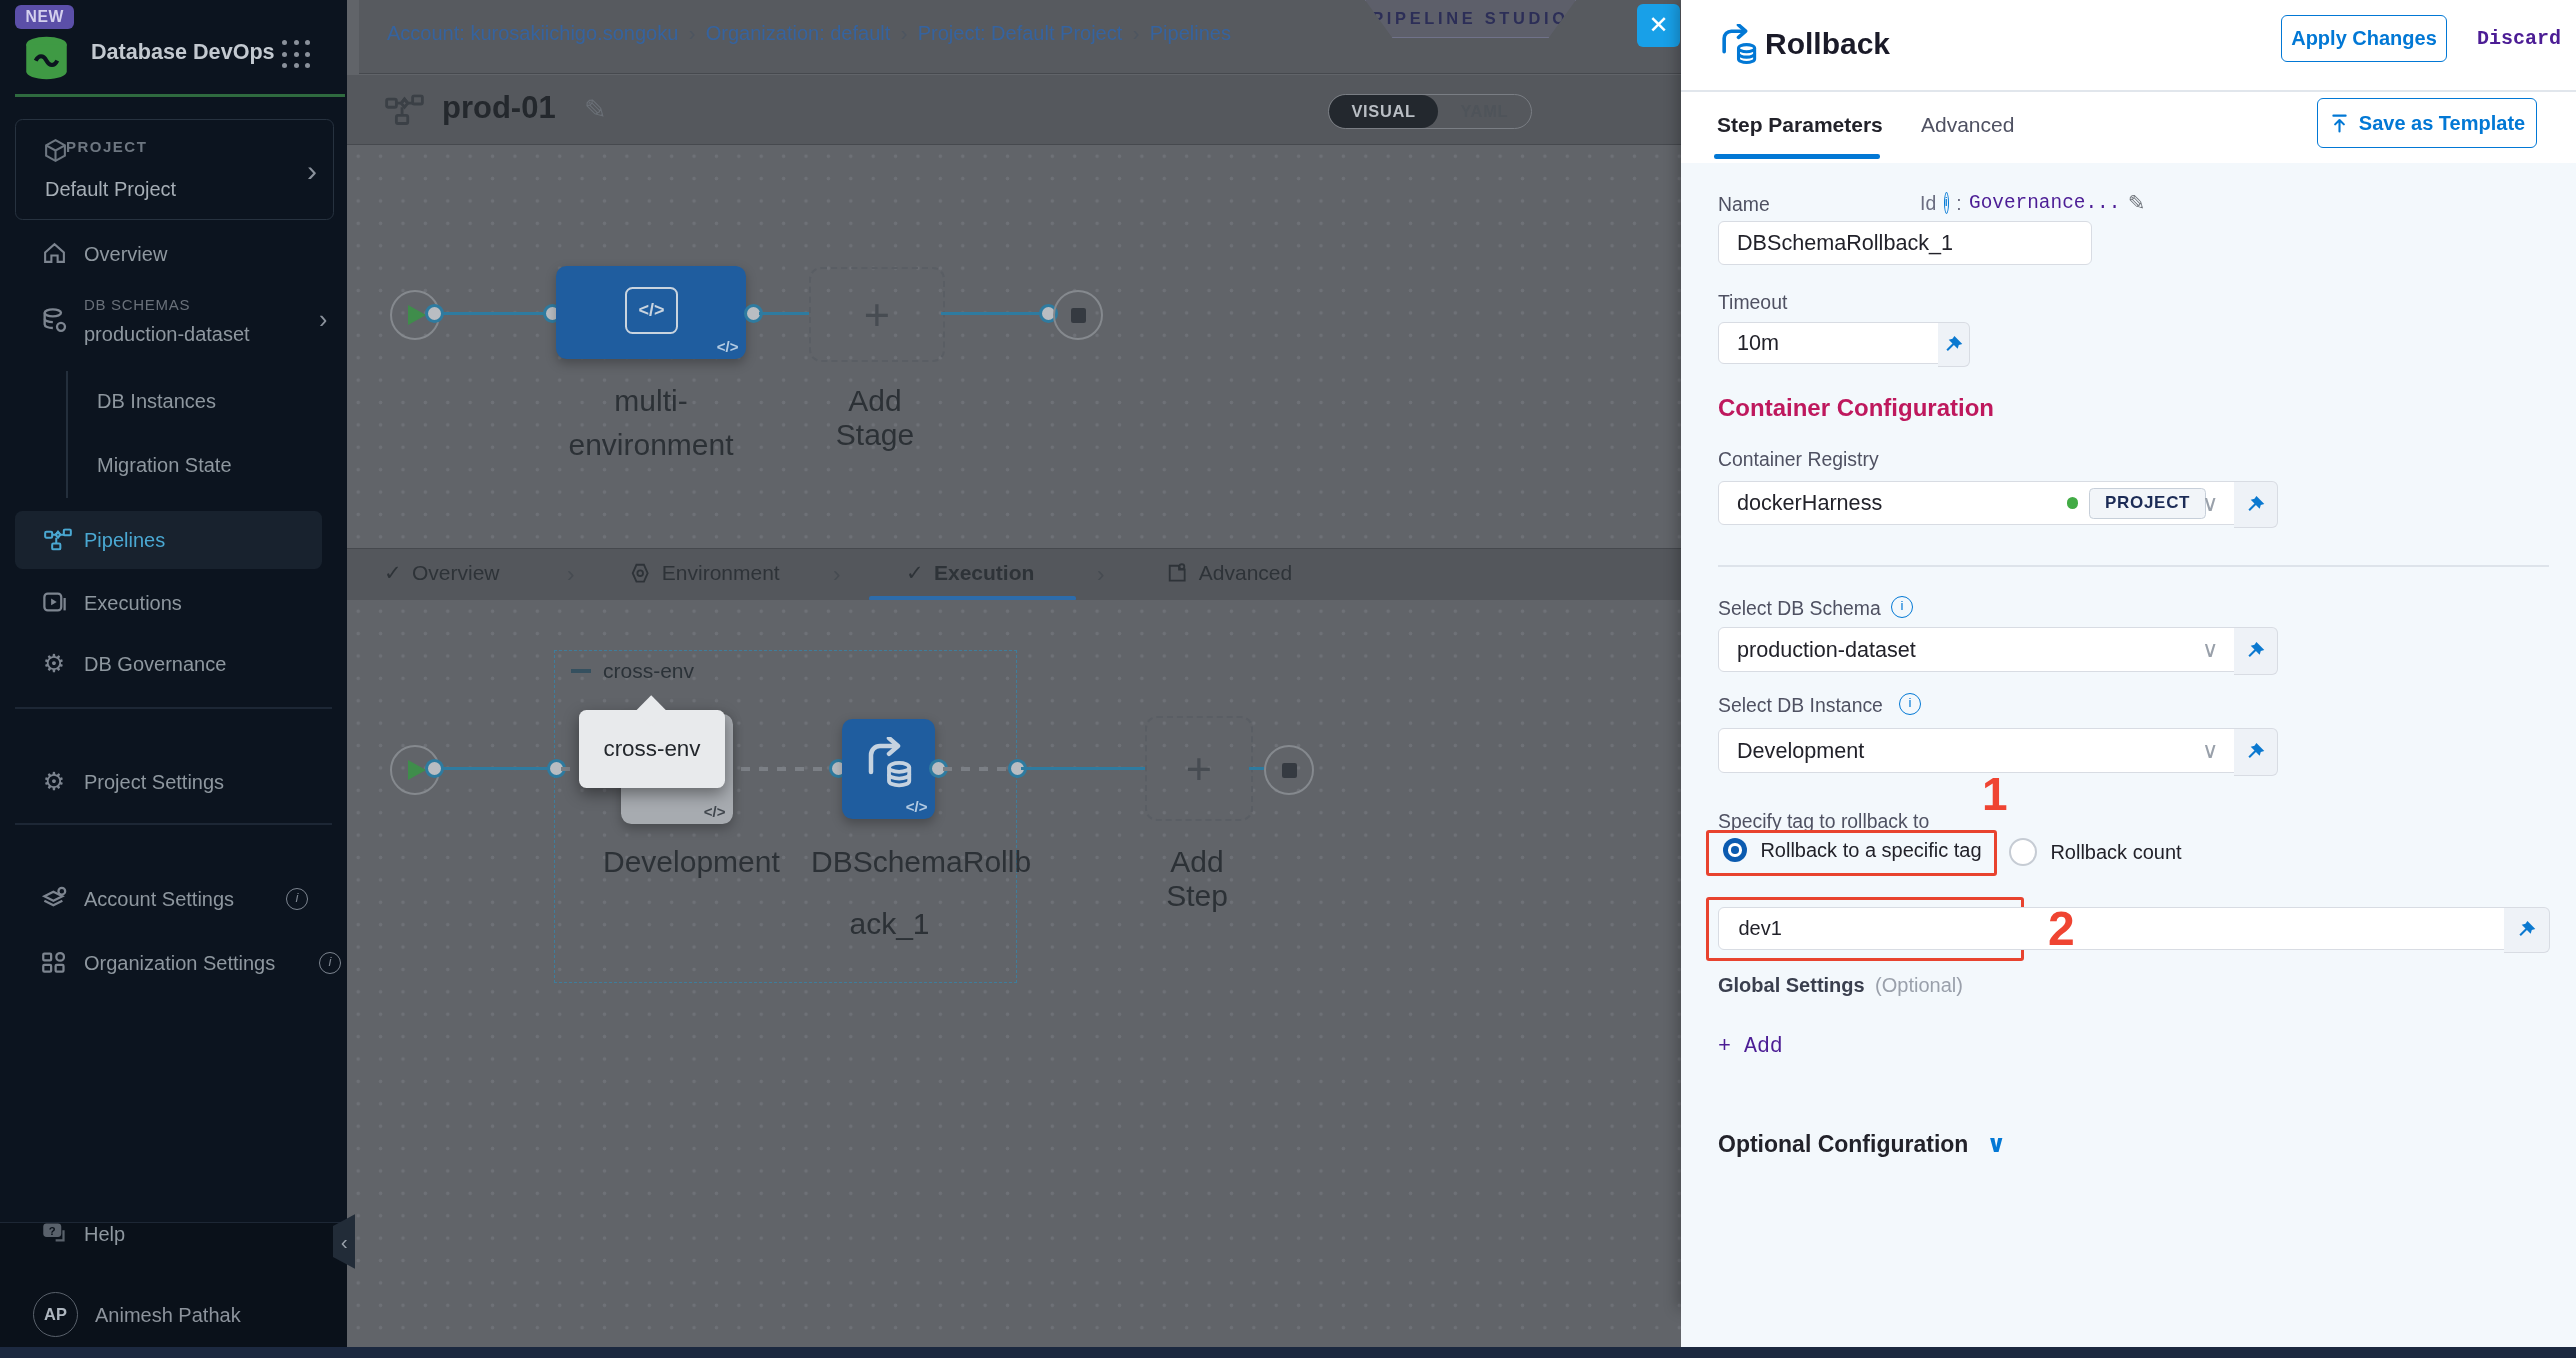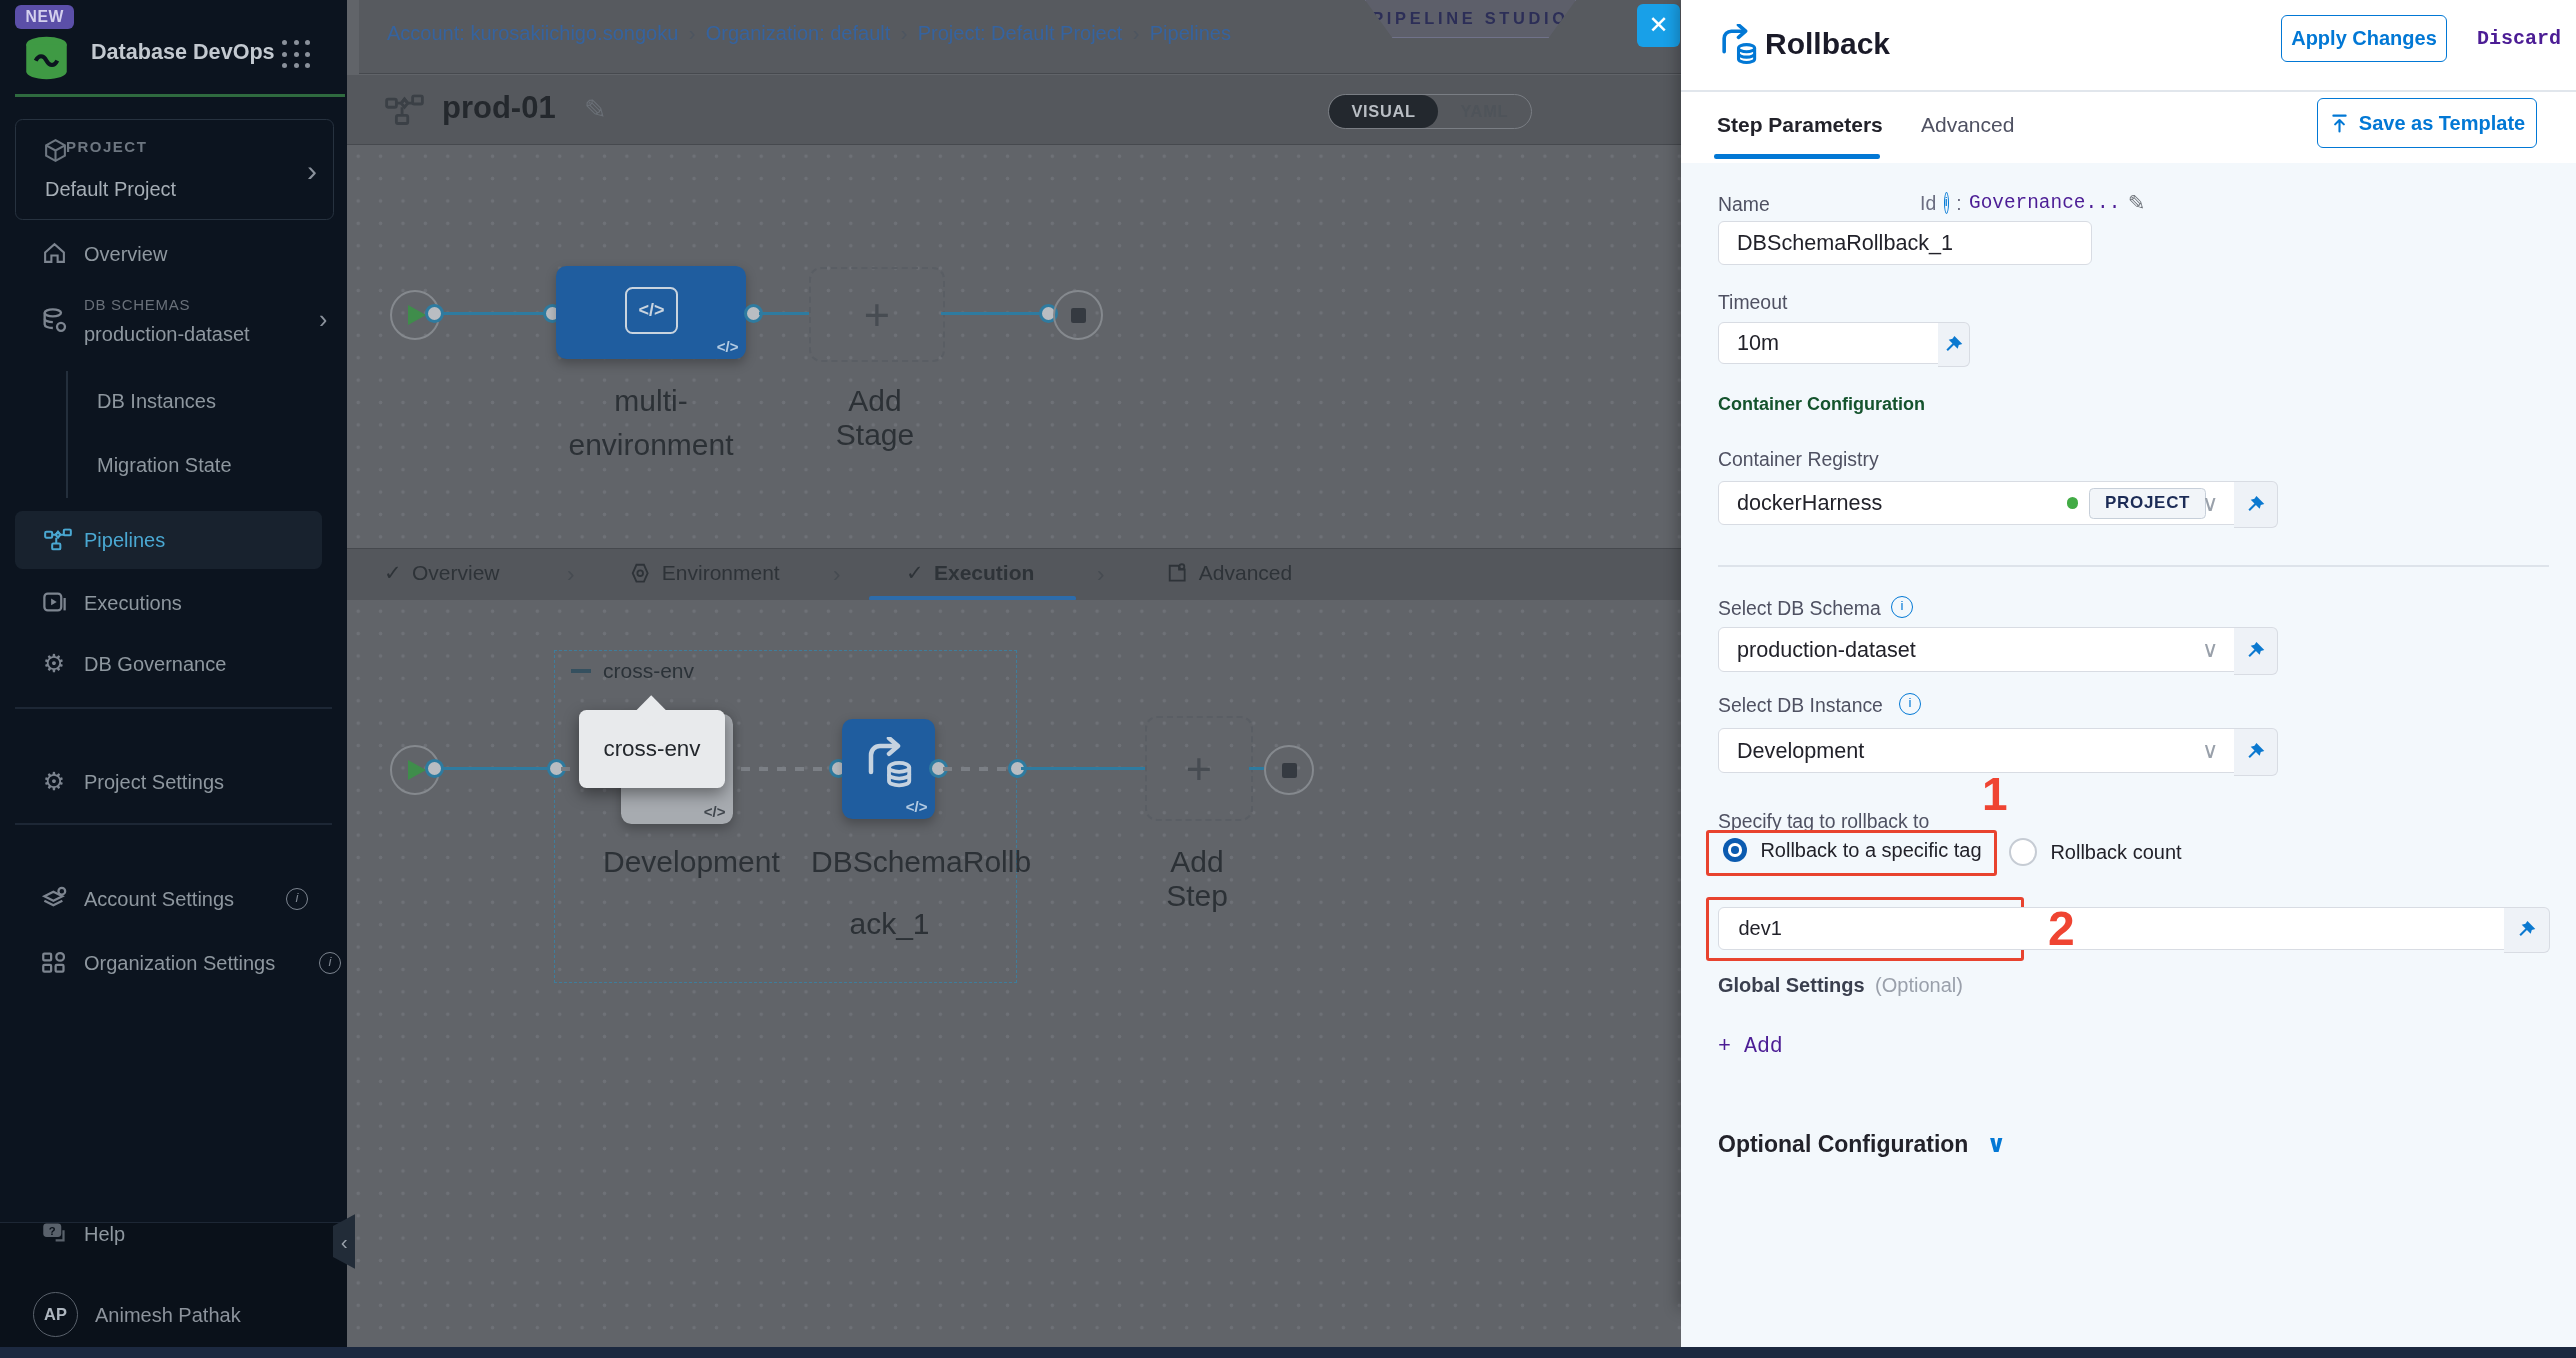--- a/index.html
+++ b/index.html
@@ -77,21 +77,21 @@
   .panel-title{font-size:30px;font-weight:bold;color:#1a1a28;}
   .btn-outline{border:1.5px solid #0278d5;border-radius:6px;color:#0278d5;font-size:20px;font-weight:bold;
                display:flex;align-items:center;justify-content:center;background:#fff;gap:9px;}
   .link-blue{color:#4c1d95;font-size:20px;font-weight:bold;font-family:Liberation Mono, monospace;}
   .panel-div{left:0;top:90px;width:895px;height:1.5px;background:#e1e6ec;}
   .ptab-on{font-size:21px;font-weight:bold;color:#22222a;}
   .ptab-off{font-size:21px;color:#4f5162;}
   .ptab-line{left:33px;top:154px;width:166px;height:4.5px;background:#0278d5;border-radius:2.2px;}
   .form{left:0;top:163px;width:895px;height:1184px;background:#f3f8fc;}
   .flabel{font-size:19.4px;color:#4f5162;}
-  .fheading{font-size:18px;font-weight:bold;color:#14532d;}
+  .fheading{font-size:24px;font-weight:bold;color:#be185d;}
   .inp{background:#fff;border:1.5px solid #d8dce3;border-radius:6px;display:flex;align-items:center;font-size:21.6px;color:#22222a;}
   .addon{background:#eef2f7;border:1.5px solid #d8dce3;border-left:none;border-radius:0 6px 6px 0;display:flex;align-items:center;justify-content:center;}
   .dd-chev{position:absolute;color:#99a0aa;font-size:22.4px;}
   .iinfo{display:inline-block;width:20px;height:20px;border:1.5px solid #0278d5;border-radius:50%;color:#0278d5;font-size:13.4px;text-align:center;line-height:18px;}
   .scope-badge{border:1.5px solid #c7cfd9;background:#f2f5f9;border-radius:4.5px;color:#1c2b56;font-weight:bold;
                font-size:17px;letter-spacing:0.7px;padding:4.5px 15px;}
   .green-dot{width:11.2px;height:11.2px;border-radius:50%;background:#42ab45;}
   .radio-on{width:24px;height:24px;border-radius:50%;background:#0b5bb0;display:flex;align-items:center;justify-content:center;}
   .radio-on i{width:13.4px;height:13.4px;border-radius:50%;background:#fff;display:flex;align-items:center;justify-content:center;}
   .radio-on i b{width:7.5px;height:7.5px;border-radius:50%;background:#0b5bb0;}

